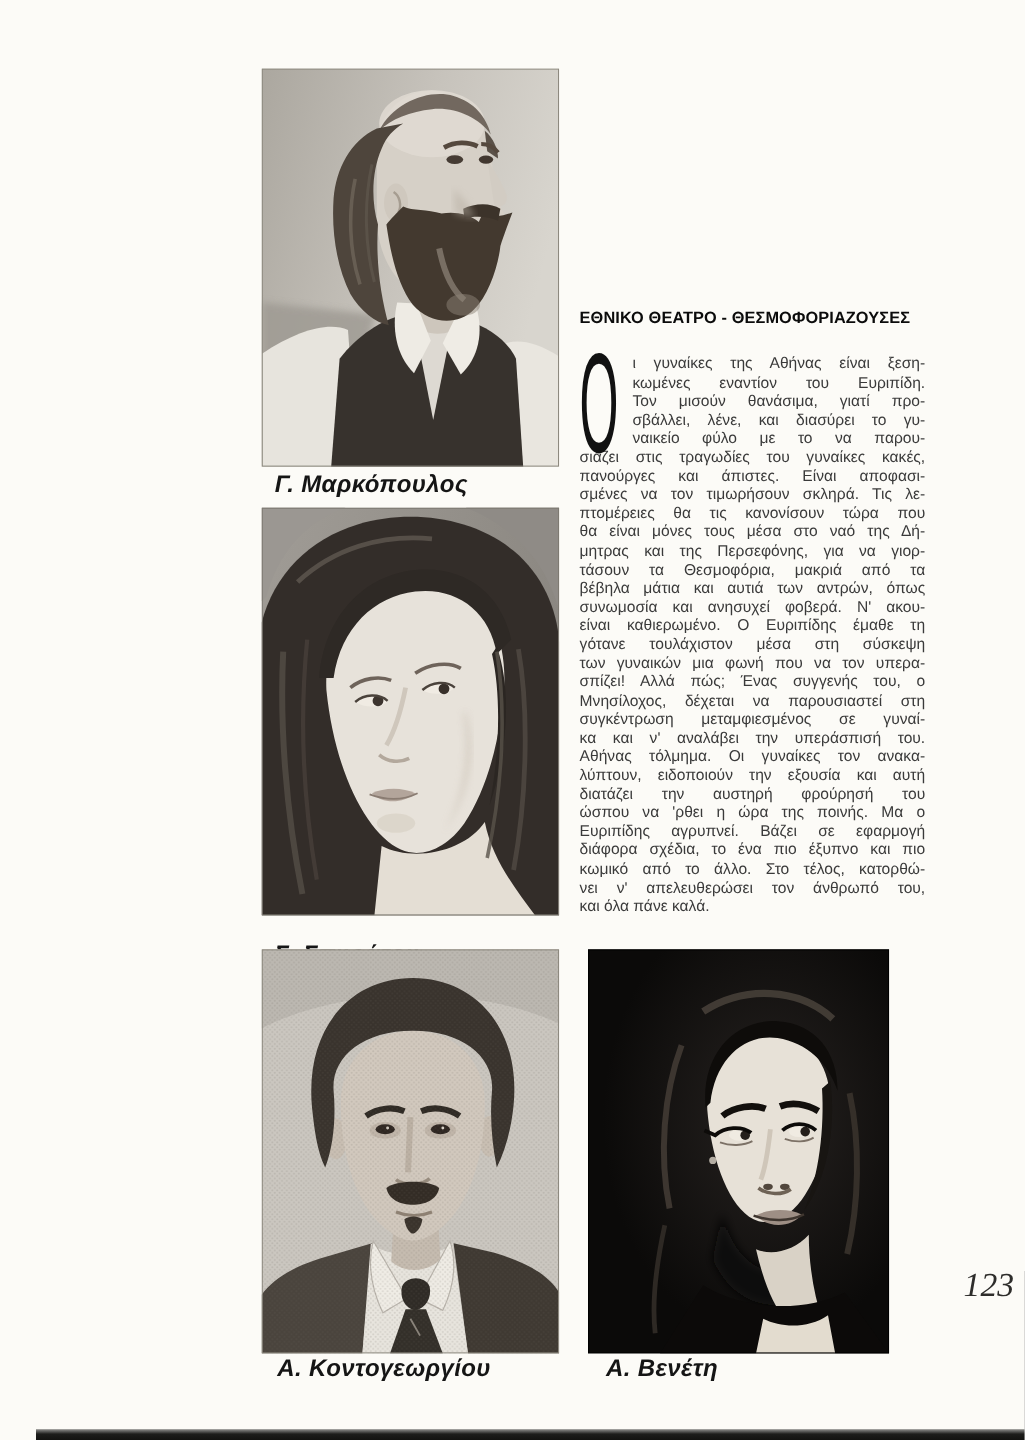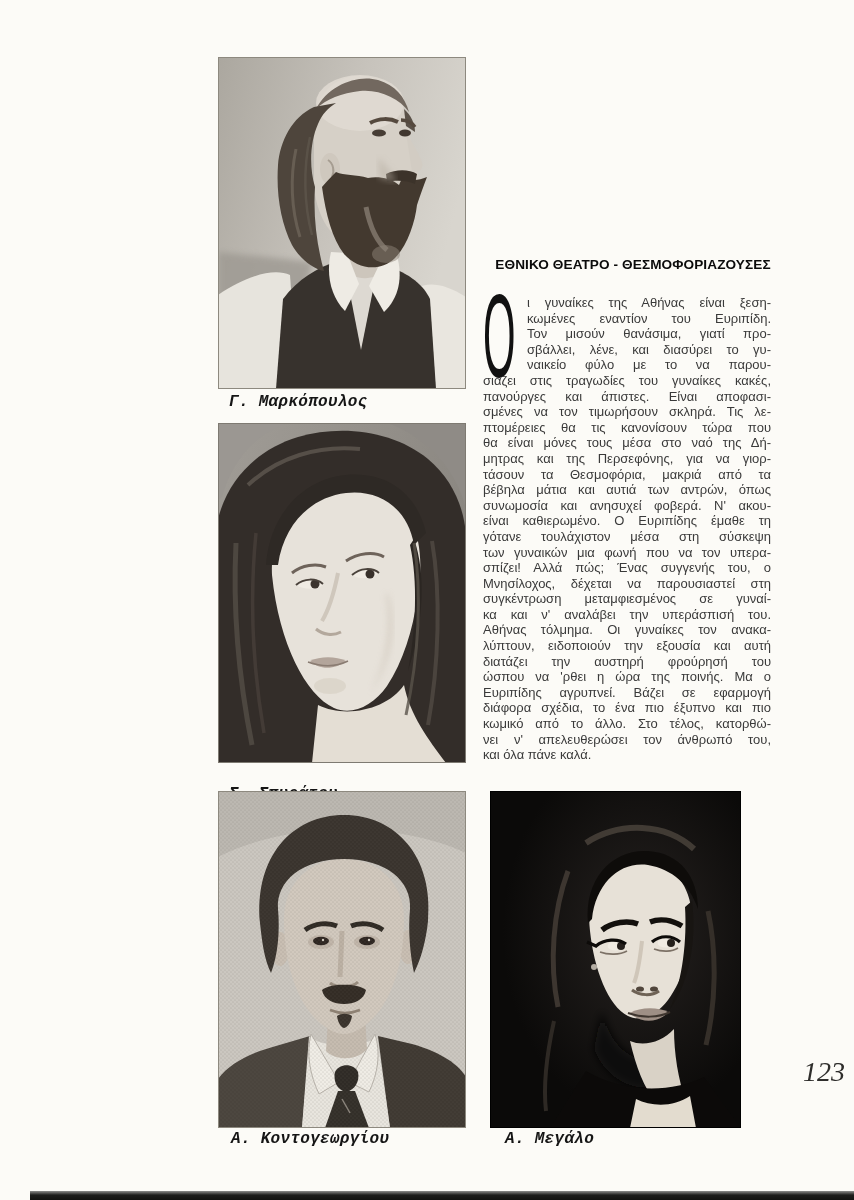--- a/index.html
+++ b/index.html
@@ -5,28 +5,27 @@
   html,body{margin:0;padding:0;background:#9a9a9a;}
   .page{
     position:relative;width:854px;height:1200px;margin:0 auto;
     background:#fcfbf7;overflow:hidden;
     font-family:"Liberation Sans",sans-serif;
   }
   .photo{position:absolute;line-height:0;}
   .photo svg{display:block;}
   .caption{
     position:absolute;
-    font-family:Liberation Mono, monospace;font-style:italic;font-weight:bold;
-    font-size:16px;color:#151515;letter-spacing:.3px;white-space:nowrap;
+    font-family:Liberation Sans, sans-serif;font-style:italic;font-weight:bold;
+    font-size:20px;color:#151515;letter-spacing:.3px;white-space:nowrap;
   }
   .heading{
     position:absolute;left:483px;top:257px;width:300px;
     font-weight:bold;font-size:13.6px;letter-spacing:.1px;color:#0b0b0b;
     white-space:nowrap;
-    text-align:center;
   }
   .bodytext{
     position:absolute;left:483px;top:295px;width:288px;
     font-size:13px;line-height:15.6px;color:#3a3a3a;
   }
   .dropcap{
     float:left;width:44px;height:76px;overflow:visible;color:#111;
   }
   .dropcap span{
     display:block;width:30px;font-size:116px;line-height:82px;font-weight:400;
@@ -250,21 +249,21 @@
       <path d="M112,220 C120,256 144,276 172,266 L178,292 C150,304 118,292 104,258 Z" fill="#100e0c" filter="url(#b5)"></path>
 
       <path d="M140,250 C146,276 154,297 166,311 L196,311 C188,288 184,262 184,238 C172,251 154,256 140,250 Z" fill="#d9d2c6"></path>
 
       <path d="M96,280 C130,301 180,303 214,286 L251,337 L60,337 Z" fill="#0c0a09"></path>
       <path d="M146,308 L140,337 L206,337 L200,305 C184,316 162,316 146,308 Z" fill="#e3dccf"></path>
       <circle cx="104" cy="176" r="3" fill="#cfc8bc" opacity=".85"></circle>
       <rect x="0.5" y="0.5" width="250" height="336" fill="none" stroke="#000000" stroke-width="1"></rect>
     </svg>
   </div>
-  <div class="caption" style="left:505px;top:1130px;">Α. Μεγάλο</div>
+  <div class="caption" style="left:505px;top:1130px;">Α. Βενέτη</div>
 
   <div class="heading">ΕΘΝΙΚΟ ΘΕΑΤΡΟ - ΘΕΣΜΟΦΟΡΙΑΖΟΥΣΕΣ</div>
 
   <div class="bodytext">
     <div class="dropcap">
         <span>Ο</span>
       </div>
     <div>
         <div class="line">ι γυναίκες της Αθήνας είναι ξεση-</div>
         <div class="line">κωμένες εναντίον του Ευριπίδη.</div>

